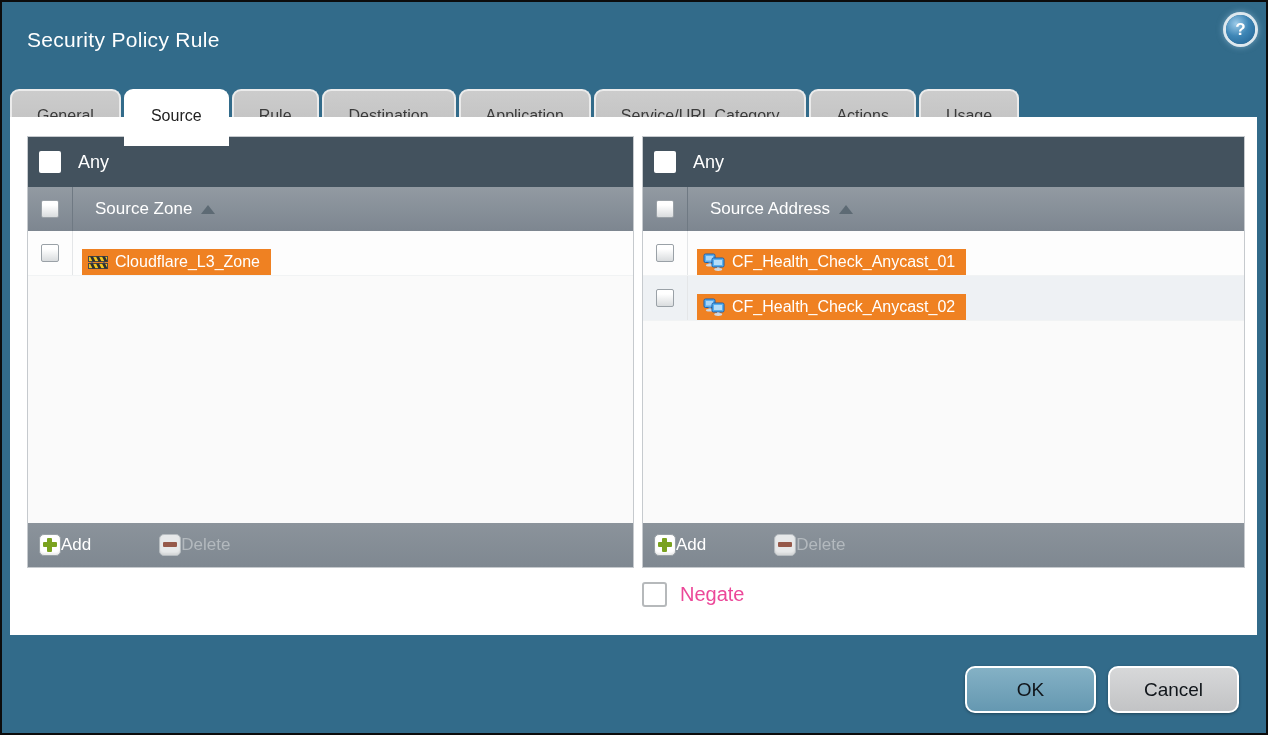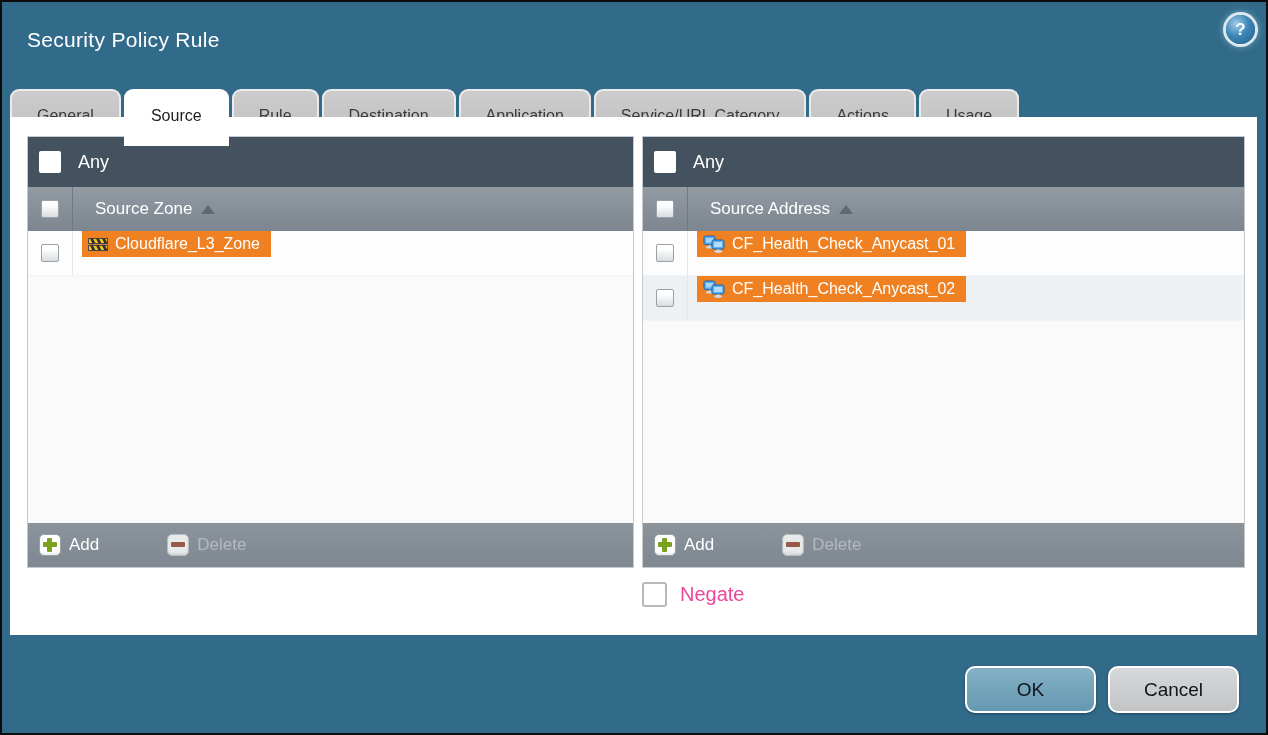--- a/index.html
+++ b/index.html
@@ -45,30 +45,30 @@
   .cb-col { width:45px; flex:0 0 45px; height:100%; display:flex; align-items:center; justify-content:center; }
   .col-header .cb-col { border-right:1px solid #6f7983; }
   .cb { width:18px; height:18px; border:1px solid #9aa1a7; border-radius:2px;
         background:linear-gradient(#ffffff 25%, #d9dcde); box-shadow:inset 0 1px 0 rgba(255,255,255,.9); cursor:pointer; }
   .col-label { margin-left:22px; }
   .sort-asc { margin-left:9px; width:0; height:0;
               border-left:7px solid transparent; border-right:7px solid transparent;
               border-bottom:9px solid #5d6a74; }
 
   .list { flex:1 1 auto; background:#fafafa; overflow:hidden; }
-  .row { height:45px; display:flex; align-items:flex-start; border-bottom:1px solid #f1f3f4; background:#fdfdfd; }
+  .row { height:45px; display:flex; align-items:flex-end; border-bottom:1px solid #f1f3f4; background:#fdfdfd; }
   .row.alt { background:#eef1f4; }
   .row .cb-col { border-right:1px solid #e4e6e8; }
   .chip { margin-left:9px; display:inline-flex; align-items:center; gap:7px;
           background:#ef8122; color:#ffffff; font-size:16px; padding:4px 11px 4px 6px; cursor:pointer; }
   .chip svg { display:block; }
 
   .panel-footer { height:44px; flex:0 0 44px; background:linear-gradient(#8b939b,#7f8891);
                   display:flex; align-items:center; padding-left:11px; gap:24px; }
-  .footer-btn { display:flex; align-items:center; gap:8px; font-size:17px; color:#ffffff; cursor:pointer; }
+  .footer-btn { display:flex; align-items:center; font-size:17px; color:#ffffff; cursor:pointer; }
   .icon-box { width:22px; height:22px; border-radius:5px; background:#ffffff; border:1px solid #98a0a6;
               position:relative; box-shadow:inset 0 -2px 2px rgba(0,0,0,.08); }
   .icon-box.plus::before, .icon-box.plus::after { content:""; position:absolute; background:#7aa21f; border-radius:1px; }
   .icon-box.plus::before { width:14px; height:5px; left:3px; top:7px; }
   .icon-box.plus::after  { width:5px; height:14px; left:7px; top:3px; }
   .icon-box.minus { background:#e7e9ea; border-color:#b6bcc0; }
   .icon-box.minus::before { content:""; position:absolute; width:14px; height:5px; left:3px; top:7px;
                             background:#96594a; border-radius:1px; }
   .footer-btn.disabled { color:#b3b9be; cursor:default;margin-left:44px; }
 

